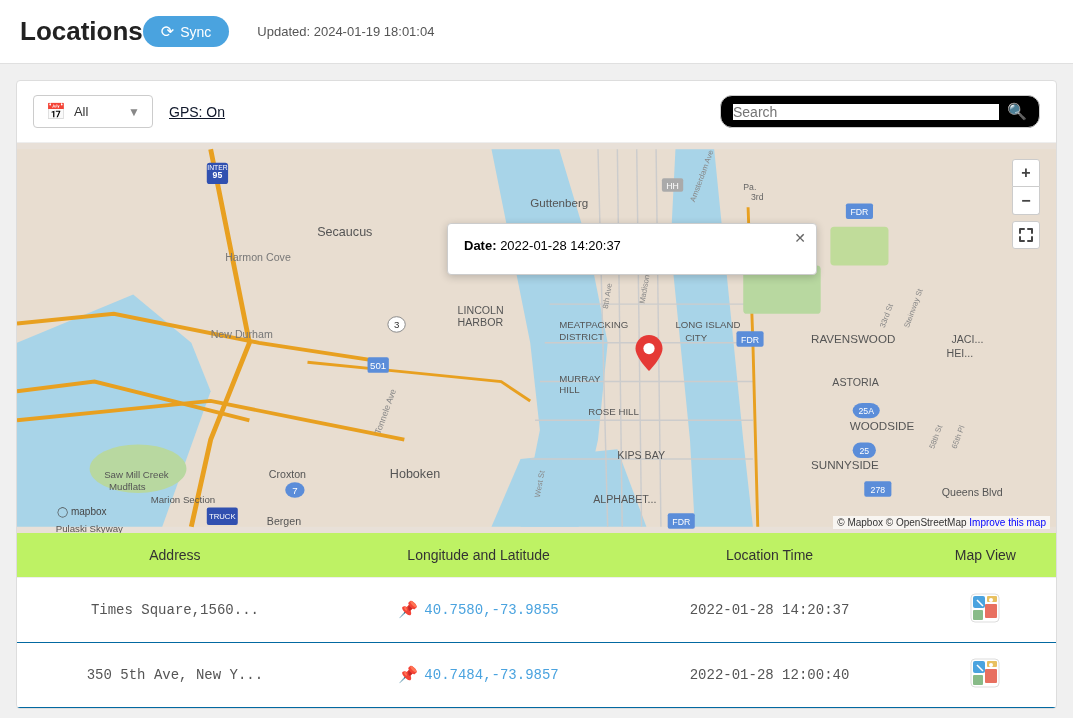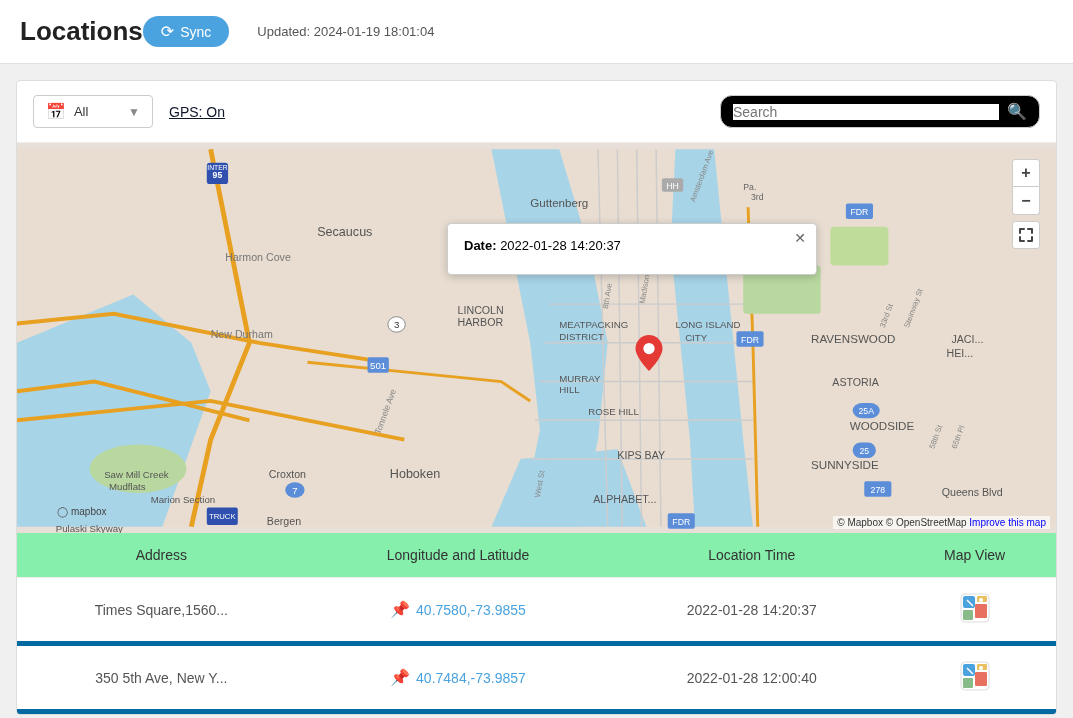--- a/index.html
+++ b/index.html
@@ -193,36 +193,37 @@
       color: #444;
       z-index: 5;
     }
 
     
     .data-table {
       width: 100%;
       border-collapse: collapse;
     }
     .data-table thead tr {
-      background: #86efac;
+      background: #bef264;
     }
     .data-table th {
       padding: 14px 16px;
       text-align: center;
       font-weight: normal;
       color: #333;
       font-size: 14px;
       border-bottom: 1px solid #eee;
     }
     .data-table td {
       padding: 14px 16px;
       text-align: center;
-      border-bottom: 5px solid #0369a1;
+      border-bottom: 1px solid #0369a1;
       font-size: 14px;
       color: #555;
+      font-family: Liberation Mono, monospace;
     }
 
     .col-address { color: #e6863a; }
     .col-latlng {
       display: flex;
       align-items: center;
       justify-content: center;
       gap: 6px;
       color: #4aa3df;
     }

